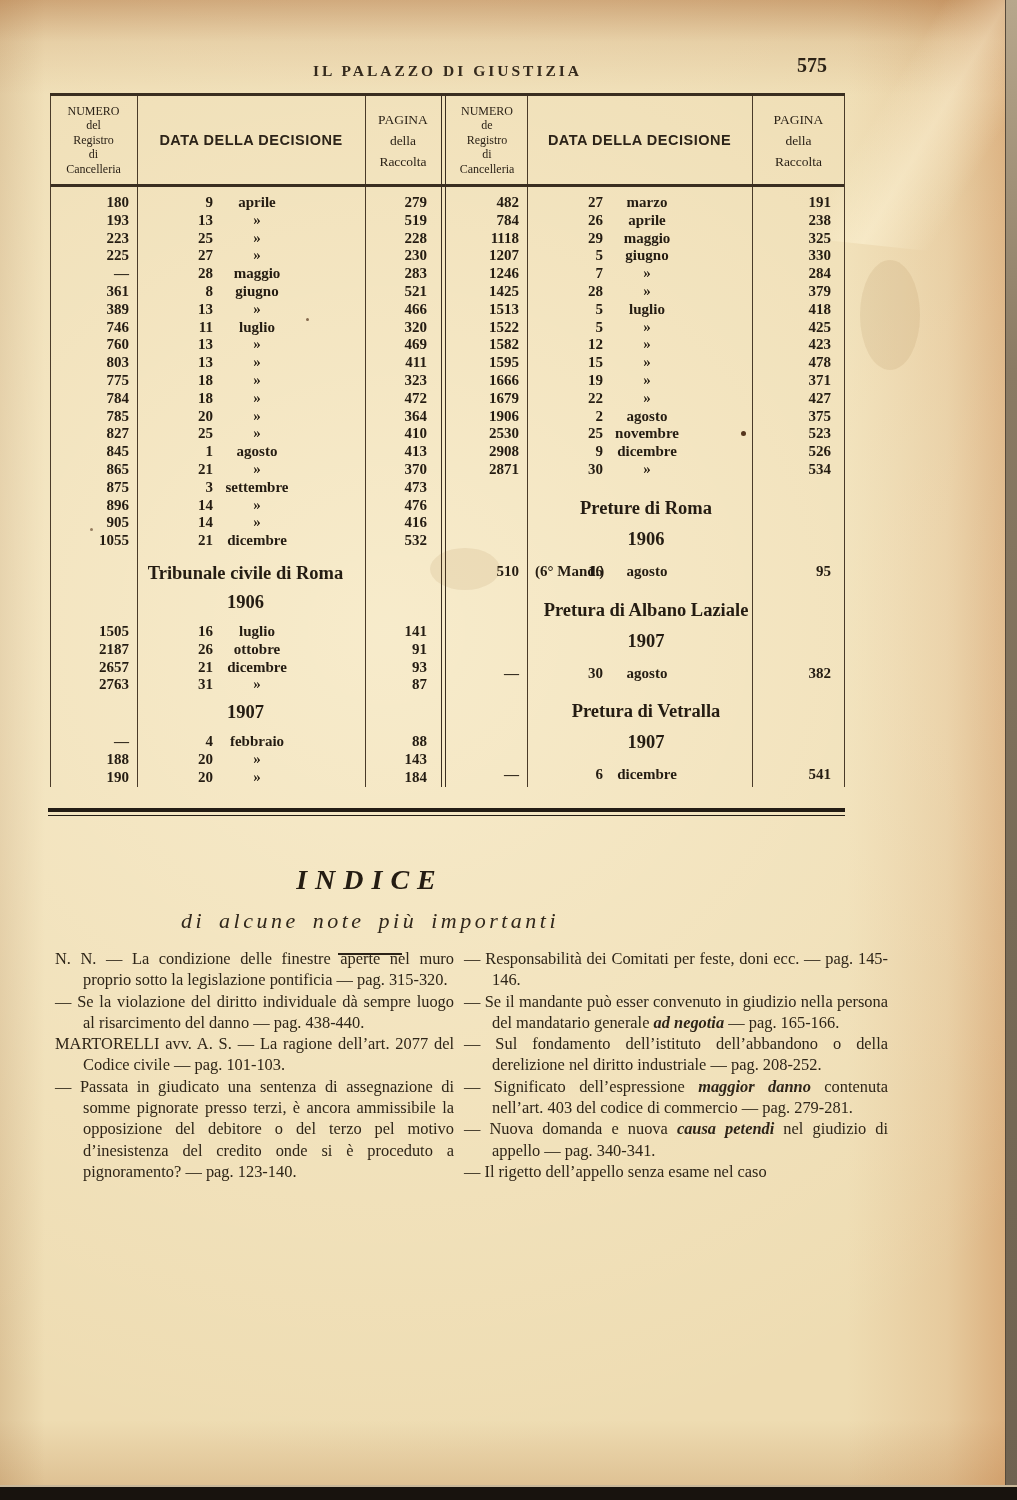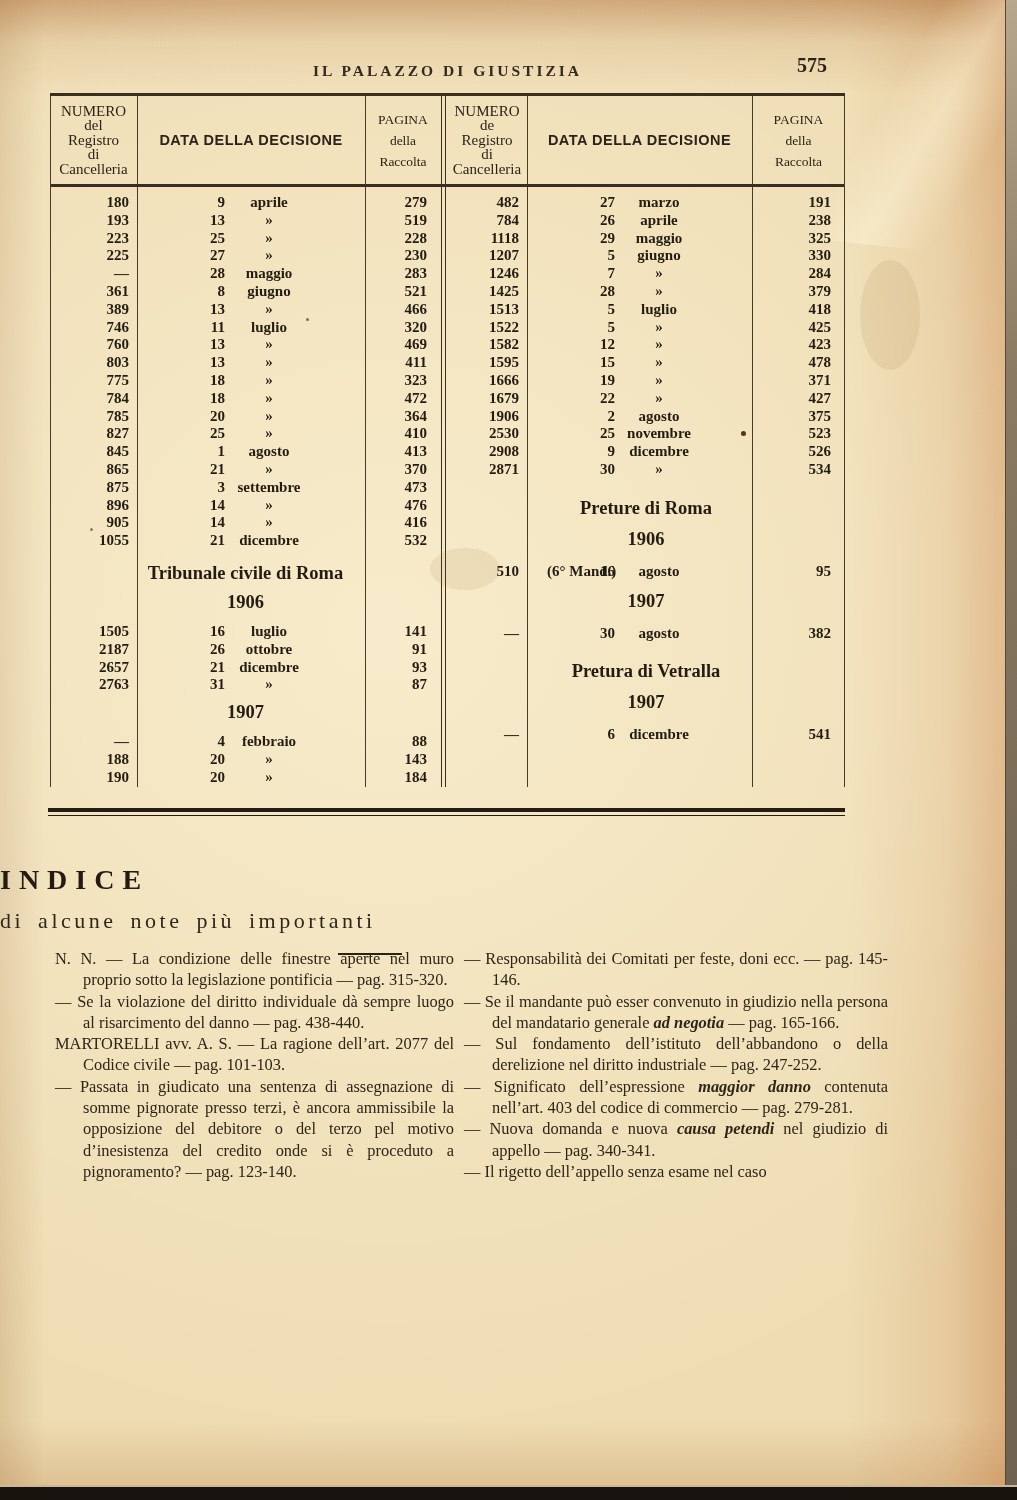--- a/index.html
+++ b/index.html
@@ -39,48 +39,48 @@
   .thalf { position:relative; }
   .half-l { width:391px; }
   .half-r { width:398px; margin-left:6px; }
   .vl { position:absolute; top:0; bottom:0; width:1px; background:#4a3b29; }
   .half-l .vl1 { left:87px; } .half-l .vl2 { left:315px; }
   .half-r .vl1 { left:80px; } .half-r .vl2 { left:305px; }
 
   .thead-row { height:88px; display:flex; align-items:stretch; }
   .hc { display:flex; flex-direction:column; justify-content:center; text-align:center;
     white-space:pre-line; }
-  .hc-num { font-size:15px; line-height:14.5px; }
+  .hc-num { font-size:12px; line-height:14.5px; }
   .hc-data { font-family:"Liberation Sans","DejaVu Sans",sans-serif; font-weight:bold;
     font-size:14.5px; letter-spacing:0.5px; }
   .hc-page { font-size:13.5px; line-height:21px; }
   .half-l .hc-num { width:87px; } .half-l .hc-data { flex:1; } .half-l .hc-page { width:76px; }
   .half-r .hc-num { width:80px; } .half-r .hc-data { flex:1; } .half-r .hc-page { width:93px; }
 
   .tbody { padding-top:10px; font-weight:bold; font-size:15px; color:#241c12; }
-  .trow { display:flex; height:17.8px; line-height:17.8px;gap:12px; }
+  .trow { display:flex; height:17.8px; line-height:17.8px; }
   .c-num { text-align:right; padding-right:8px; box-sizing:border-box; }
   .half-l .c-num { width:87px; } .half-r .c-num { width:80px; }
   .c-date { position:relative; flex:1; }
   .c-prefix { position:absolute; left:8px; white-space:nowrap; }
   .c-day { position:absolute; left:0; width:76px; text-align:right; }
   .c-month { position:absolute; left:64px; width:112px; text-align:center; white-space:nowrap; }
   .c-page { text-align:right; padding-right:14px; box-sizing:border-box; }
   .half-l .c-page { width:76px; } .half-r .c-page { width:93px; }
   .t-head { margin-top:13px; text-align:center; font-size:18.5px; line-height:21px;
     font-weight:bold; white-space:nowrap; }
   .t-year { margin:8px 0 10px; text-align:center; font-size:18.5px; line-height:21px; font-weight:bold; }
   .half-r .t-head { margin-top:19px; }
   .half-r .t-year { margin:10px 0 13px; }
 
   .sep-rule { position:absolute; left:48px; top:808px; width:797px; height:3px;
     border-top:4.5px solid #241d15; border-bottom:1.5px solid #241d15; }
 
   
-  .ind-head { position:absolute; left:0; top:864px; width:740px; text-align:left; }
+  .ind-head { position:absolute; left:0; top:864px; width:740px; text-align:center;font-style:italic; }
   .ind-title { font-size:28px; font-weight:bold; letter-spacing:8px; color:#241c12; }
   .ind-sub { margin-top:12px; font-size:22px; letter-spacing:3.5px; word-spacing:5px; color:#30271b; }
   .ind-rule { position:absolute; left:338px; top:953px; width:64px; height:2px; background:#2c2318; }
 
   .ind-cols { position:absolute; left:55px; top:948px; width:833px; display:flex; }
   .ind-col { font-size:16.4px; line-height:21.3px; text-align:justify; color:#2e2518; }
   .ind-col-l { width:399px; margin-right:10px; }
   .ind-col-r { width:424px; }
   .entry { margin:0; padding-left:28px; text-indent:-28px; }
   .italic { font-style:italic;font-weight:bold; }
@@ -581,20 +581,21 @@
             <div class="trow">
               <span class="c-num">510</span>
               <span class="c-date">
                 <span class="c-prefix">(6° Mand.)</span>
                 <span class="c-day">16</span>
                 <span class="c-month">agosto</span>
               </span>
               <span class="c-page">95</span>
             </div>
 
+            <div class="t-head">Pretura di Albano Laziale</div>
 
             <div class="t-year">1907</div>
 
             <div class="trow">
               <span class="c-num">—</span>
               <span class="c-date">
                 <span class="c-prefix"></span>
                 <span class="c-day">30</span>
                 <span class="c-month">agosto</span>
               </span>
@@ -644,21 +645,21 @@
         <p class="entry"><span class="normal">MARTORELLI avv. A. S. — La ragione dell’art. 2077 del Codice civile — pag. 101-103.</span></p>
 
         <p class="entry"><span class="normal">— Passata in giudicato una sentenza di assegnazione di somme pignorate presso terzi, è ancora ammissibile la opposizione del debitore o del terzo pel motivo d’inesistenza del credito onde si è proceduto a pignoramento? — pag. 123-140.</span></p>
       </div>
     <div class="ind-col ind-col-r">
 
         <p class="entry"><span class="normal">— Responsabilità dei Comitati per feste, doni ecc. — pag. 145-146.</span></p>
 
         <p class="entry"><span class="normal">— Se il mandante può esser convenuto in giudizio nella persona del mandatario generale </span><span class="italic">ad negotia</span><span class="normal"> — pag. 165-166.</span></p>
 
-        <p class="entry"><span class="normal">— Sul fondamento dell’istituto dell’abbandono o della derelizione nel diritto industriale — pag. 247-252.</span></p>
+        <p class="entry"><span class="normal">— Sul fondamento dell’istituto dell’abbandono o della derelizione nel diritto industriale — pag. 208-252.</span></p>
 
         <p class="entry"><span class="normal">— Significato dell’espressione </span><span class="italic">maggior danno</span><span class="normal"> contenuta nell’art. 403 del codice di commercio — pag. 279-281.</span></p>
 
         <p class="entry"><span class="normal">— Nuova domanda e nuova </span><span class="italic">causa petendi</span><span class="normal"> nel giudizio di appello — pag. 340-341.</span></p>
 
         <p class="entry"><span class="normal">— Il rigetto dell’appello senza esame nel caso</span></p>
       </div>
   </div>
 
   <div class="speck sp1"></div>

